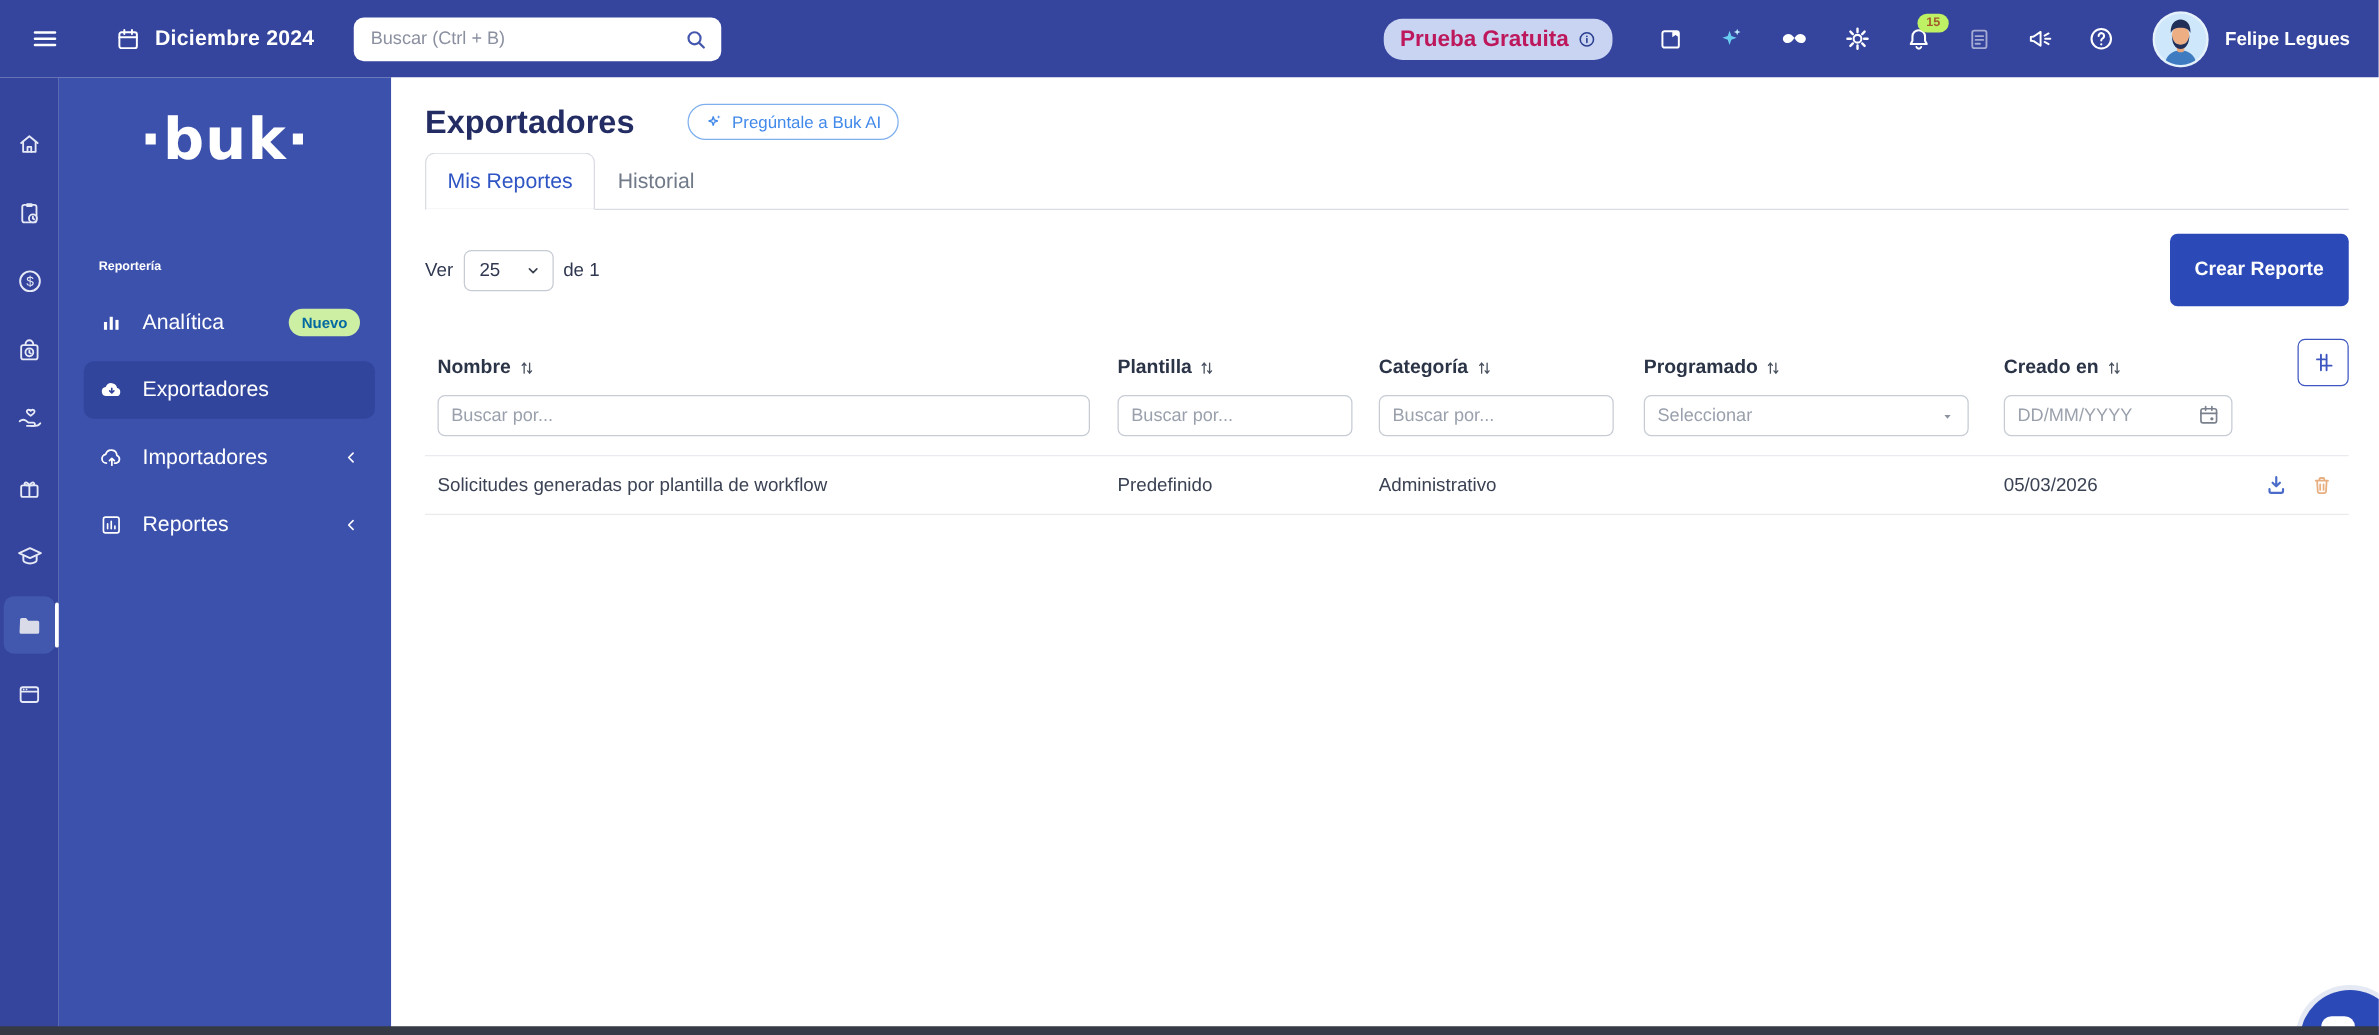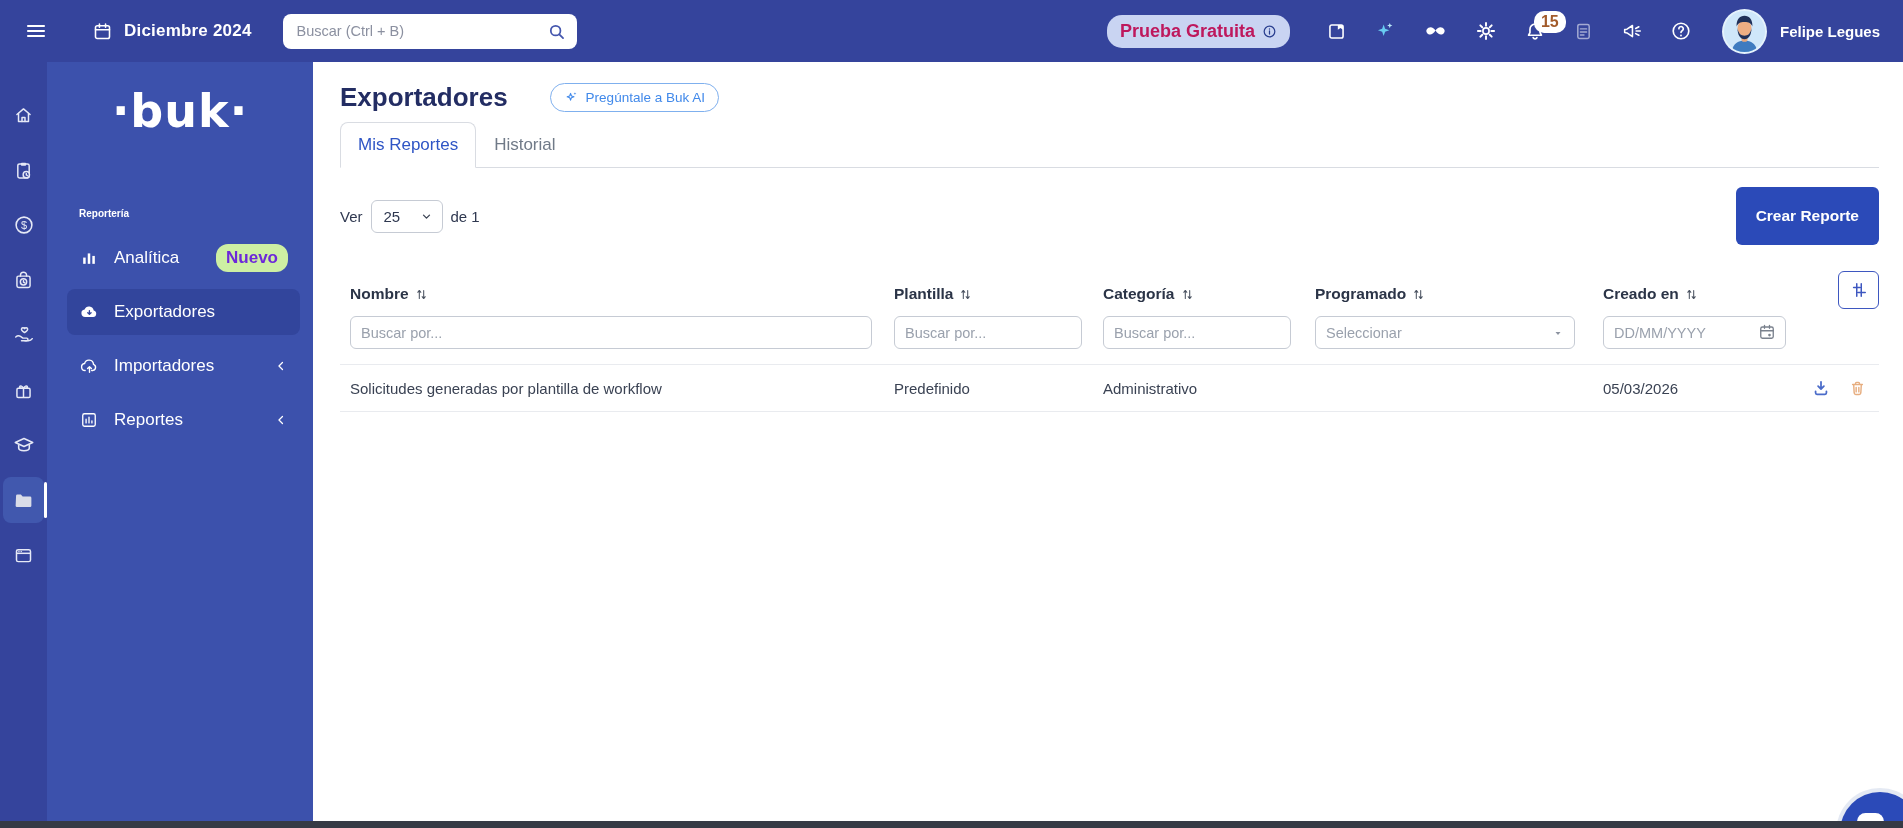--- a/index.html
+++ b/index.html
@@ -11,21 +11,21 @@
   .icon-btn { background:none; border:none; cursor:pointer; display:flex; align-items:center; justify-content:center; color:#fff; padding:0; }
   .hamburger { margin-right:44px; }
   .period { display:flex; align-items:center; gap:11px; font-size:17px; font-weight:700; letter-spacing:.2px; }
   .searchbox { position:relative; margin-left:31px; width:294px; }
   .searchbox input { width:294px; height:35px; border:none; border-radius:8px; padding:0 40px 0 14px; font-size:14.5px; color:#3a4252; font-family:"Liberation Sans",sans-serif; outline:none; background:#fff; }
   .searchbox input::placeholder { color:#8b90a0; }
   .searchbox .mag { position:absolute; right:10px; top:7px; }
   .topbar-right { margin-left:auto; display:flex; align-items:center; gap:27px; }
   .trial-pill { display:flex; align-items:center; gap:7px; background:#C9D4F2; color:#be185d; font-size:18px; font-weight:600; border-radius:15px; padding:6px 13px; border:none; cursor:pointer; margin-right:9px; }
   .bell-wrap { position:relative; }
-  .nbadge { position:absolute; top:-9px; left:10px; background:#ffffff; color:#A25B2B; font-size:16px; font-weight:700; border-radius:10px; padding:2px 7px; }
+  .nbadge { position:absolute; top:-9px; left:10px; background:#bef264; color:#A25B2B; font-size:10px; font-weight:700; border-radius:10px; padding:2px 7px; }
   .avatar { width:45px; height:45px; border-radius:50%; overflow:hidden; border:2px solid rgba(255,255,255,.45); background:#CFE7FA; flex:0 0 auto; margin-left:3px; cursor:pointer; }
   .username { font-size:15px; font-weight:600; margin-left:-14px; white-space:nowrap; cursor:pointer; }
 
   
   .shell { display:flex; height:766px; }
 
   
   .rail { width:47px; background:#35449C; padding-top:30px; display:flex; flex-direction:column; }
   .rail-item { position:relative; height:46px; margin:0 3px 9px; display:flex; align-items:center; justify-content:center; color:#E6E9F6; border-radius:8px; cursor:pointer; background:none; border:none; }
   .rail-item.sel { background:#4158AE; }
@@ -33,21 +33,21 @@
 
   
   .sidebar { width:266px; background:#3C51AC; color:#fff; }
   .logo { text-align:center; font-size:46px; font-weight:600; letter-spacing:1px; margin-top:22px; font-family:"DejaVu Sans",sans-serif; cursor:default; }
   .section-label { margin:70px 0 0 32px; font-size:10px; font-weight:700; }
   .side-nav { margin-top:16px; padding:0 13px 0 20px; }
   .side-item { display:flex; align-items:center; height:46px; padding:0 12px; border-radius:8px; margin-bottom:8px; cursor:pointer; font-size:17px; }
   .side-item.sel { background:#32459C; }
   .side-item .s-ico { width:21px; display:flex; margin-right:14px; flex:0 0 auto; }
   .side-item .chev { margin-left:auto; display:flex; }
-  .badge-new { margin-left:auto; background:#CDEFA3; color:#6d28d9; font-size:17px; font-weight:700; border-radius:12px; padding:4px 10px; }
+  .badge-new { margin-left:auto; background:#CDEFA3; color:#0369a1; font-size:12px; font-weight:700; border-radius:12px; padding:4px 10px; }
 
   
   .main { flex:1; background:#fff; padding:20px 24px 0 27px; position:relative; }
   .title-row { display:flex; align-items:center; gap:42px; }
   .page-title { font-size:26px; font-weight:700; color:#232D63; }
   .ai-pill { display:flex; align-items:center; gap:7px; border:1px solid #7FB0EE; background:#fff; color:#4189EA; border-radius:16px; padding:6px 13px; font-size:13.5px; font-family:"Liberation Sans",sans-serif; cursor:pointer; }
   .tabs { display:flex; margin-top:9px; border-bottom:1px solid #D9DCE2; }
   .tab { padding:12px 18px; font-size:17px; color:#707A88; cursor:pointer; background:none; border:none; font-family:"Liberation Sans",sans-serif; }
   .tab.active { color:#2F55C5; font-weight:500; border:1px solid #D9DCE2; border-bottom:1px solid #fff; border-radius:8px 8px 0 0; margin-bottom:-1px; padding:12px 17px; }
   .toolbar { margin-top:19px; display:flex; align-items:center; font-size:15px; color:#2F3850; }

